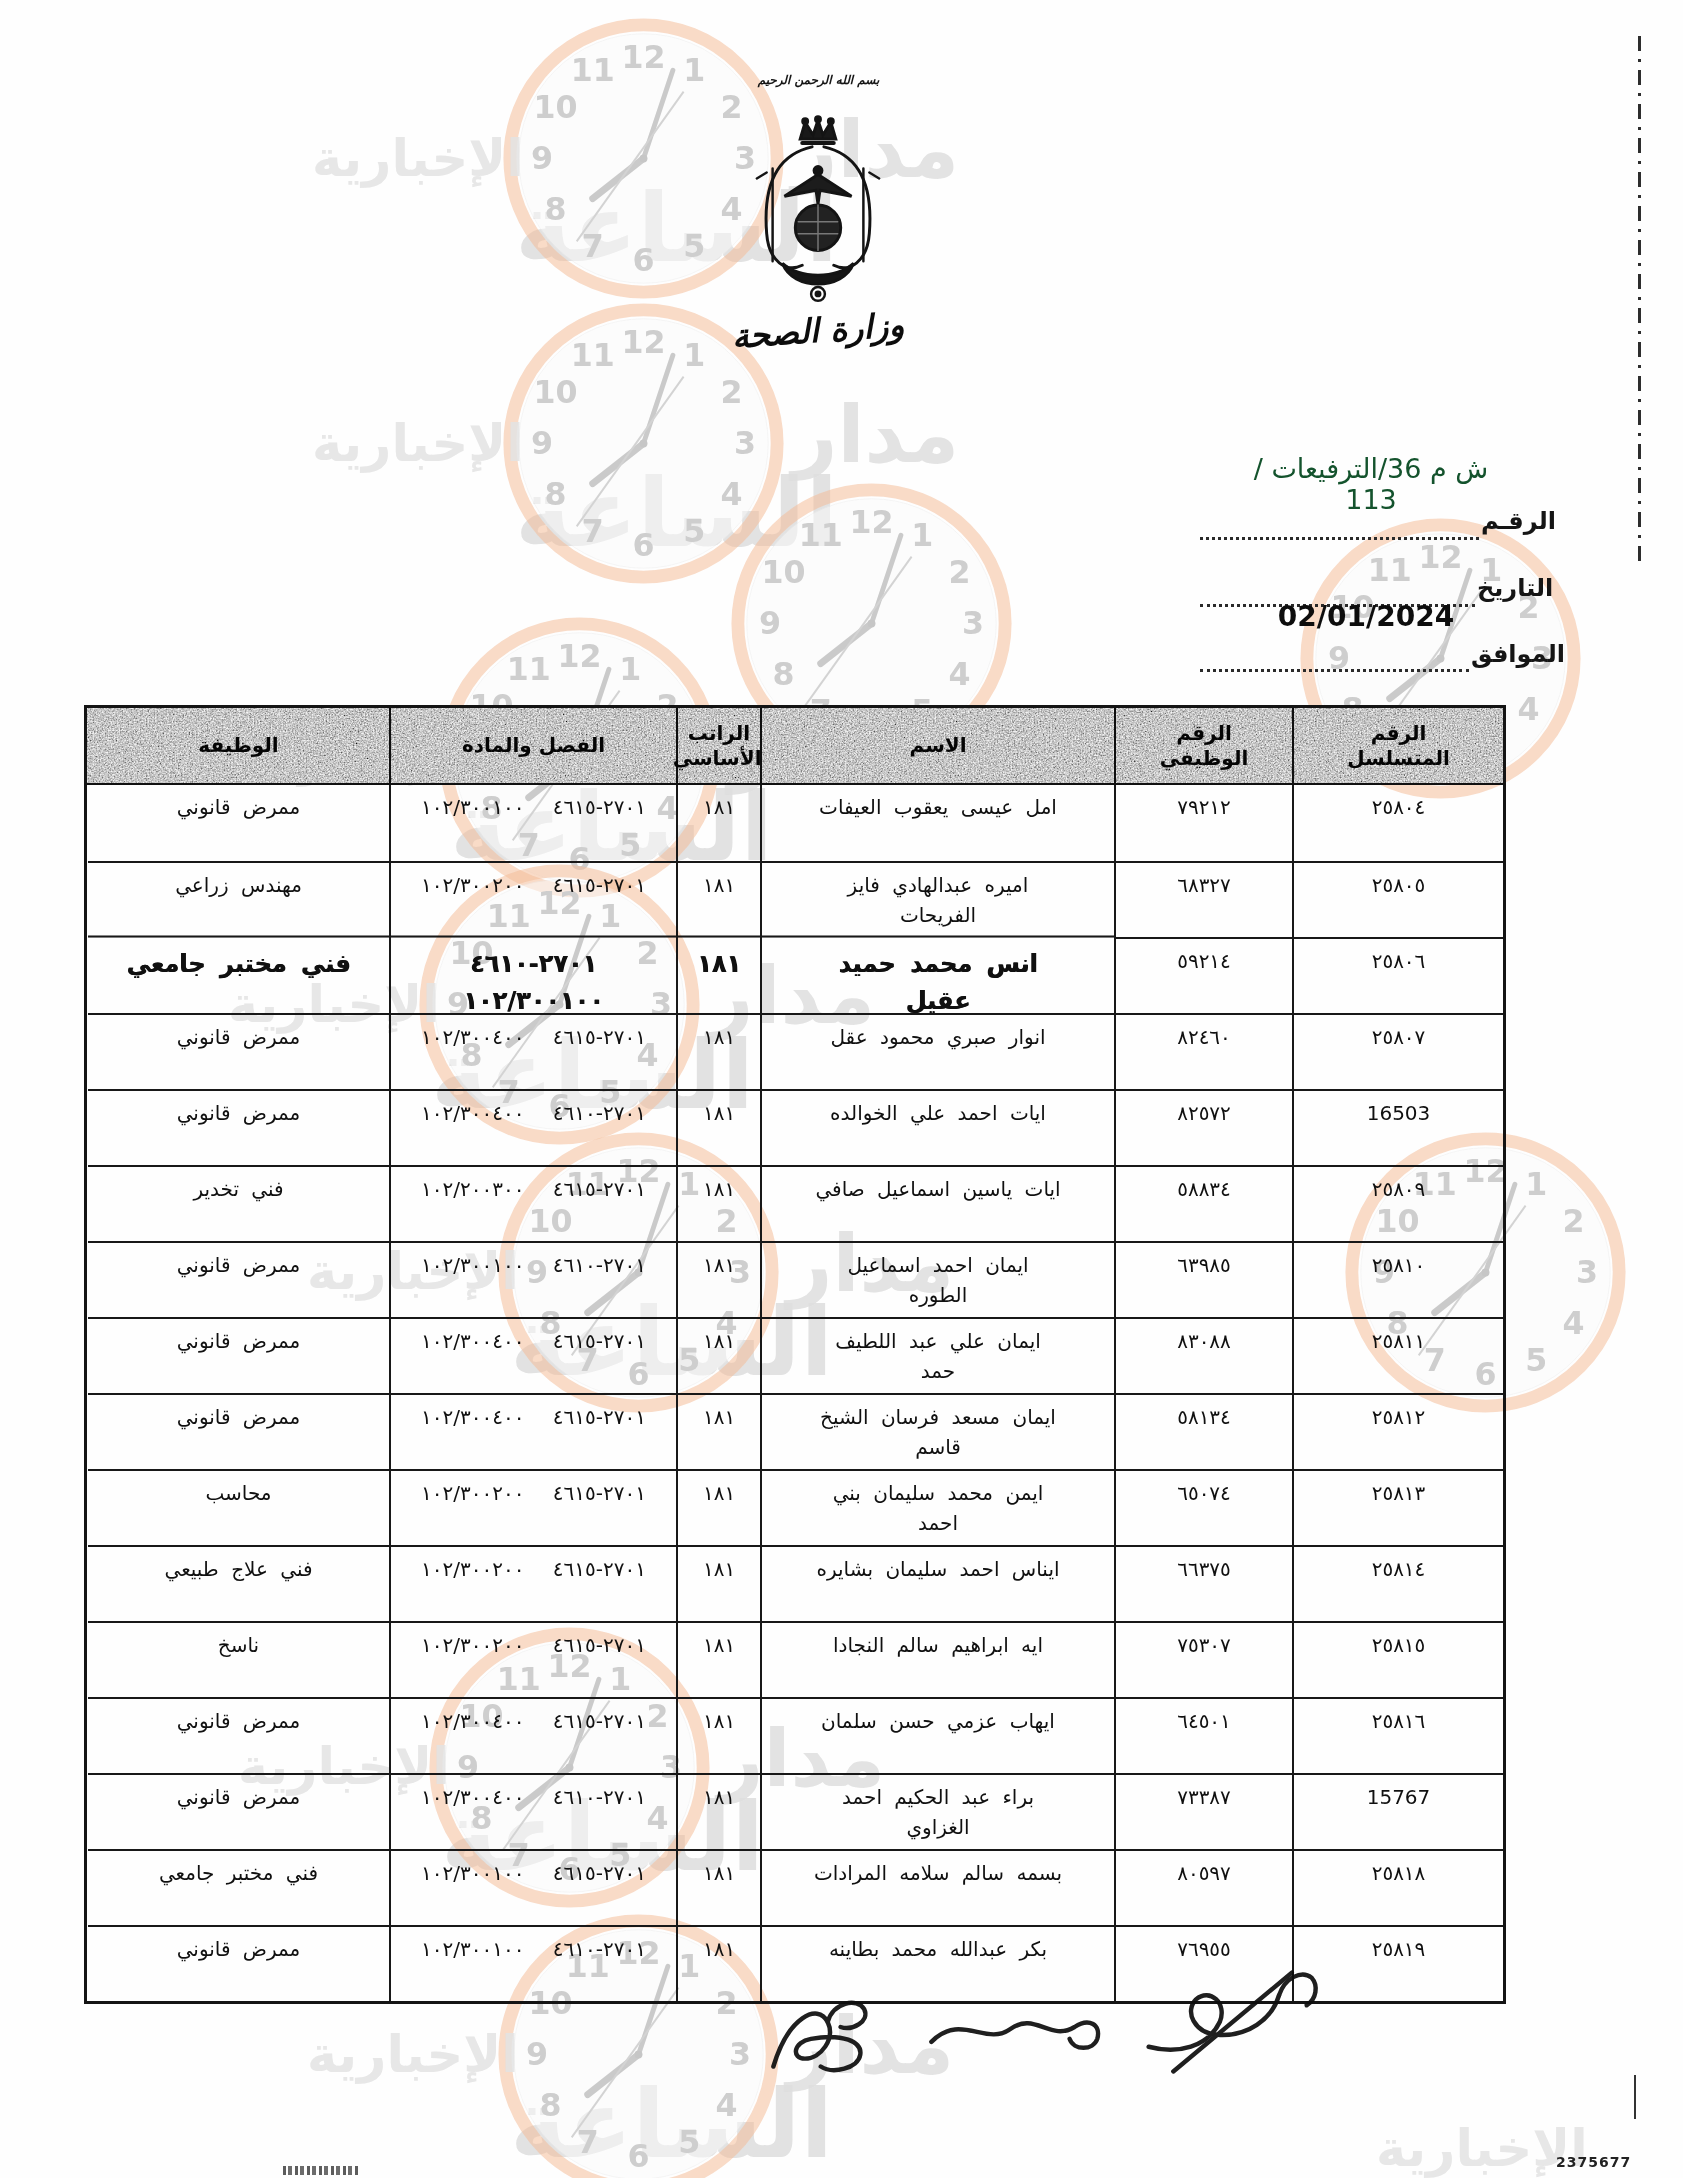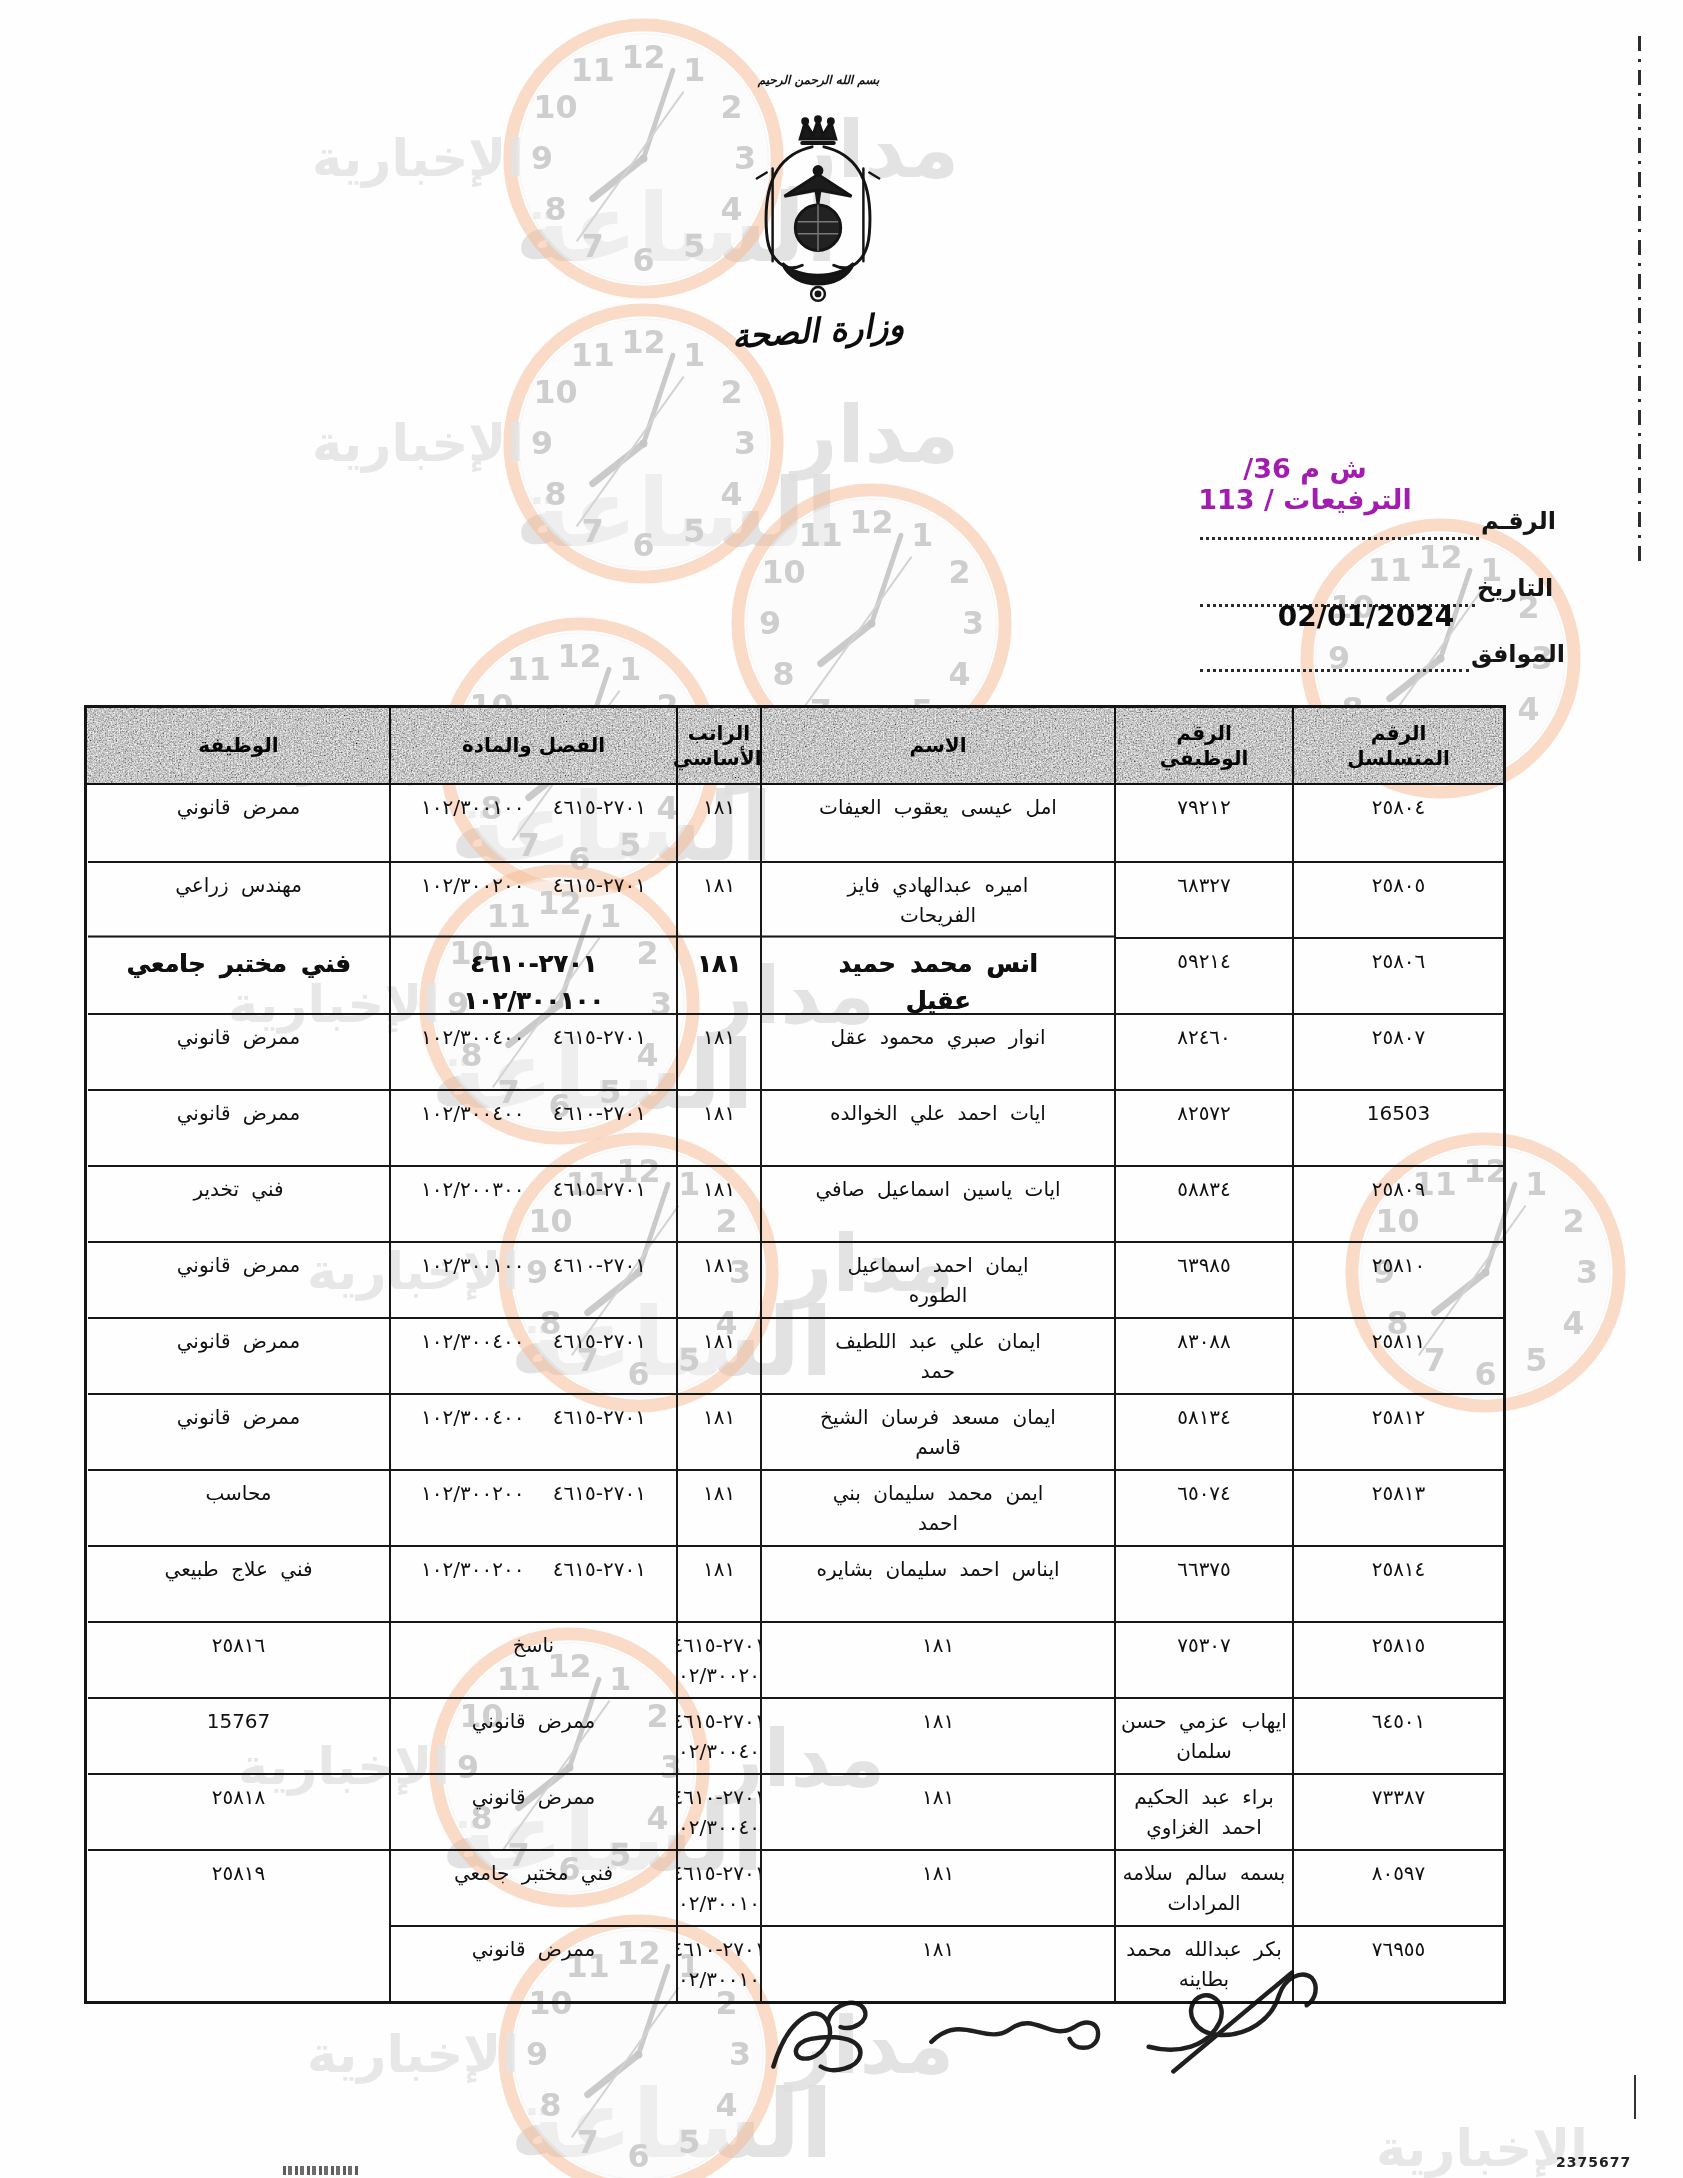--- a/index.html
+++ b/index.html
@@ -17,22 +17,22 @@
 
   
   .content { position:absolute; inset:0; z-index:2; }
 
   .bismillah { position:absolute; left:744px; top:73px; width:149px; text-align:center;
     font-size:12px; font-weight:bold; font-style:italic; color:#151515; }
   .emblem { position:absolute; left:743px; top:113px; }
   .ministry { position:absolute; left:721px; top:311px; width:194px; text-align:center;
     font-size:33px; font-weight:bold; font-style:italic; color:#0c0c0c; transform:rotate(-4deg); }
 
-  .ref-line { position:absolute; left:1186px; top:453px; width:238px; text-align:center;
-    font-size:27px; font-weight:bold; color:#a21caf; direction:rtl; }
+  .ref-line { position:absolute; left:1252px; top:453px; width:238px; text-align:center;
+    font-size:27px; font-weight:normal; color:#14532d; direction:rtl; }
   .field-label { position:absolute; font-size:24px; font-weight:bold; color:#151515; }
   .lbl-num   { left:1481px; top:507px; }
   .lbl-date  { left:1477px; top:574px; }
   .lbl-agree { left:1471px; top:640px; }
   .dots { position:absolute; height:2px; border-bottom:3px dotted #2a2a2a; }
   .dots-num   { left:1200px; top:537px; width:279px; }
   .dots-date  { left:1200px; top:604px; width:275px; }
   .dots-agree { left:1200px; top:669px; width:269px; }
   .date-value { position:absolute; left:1277px; top:600px; width:178px; text-align:center;
     font-size:28px; font-weight:bold; color:#0d0d0d; direction:ltr; }
@@ -584,20 +584,23 @@
           </div>
           <div class="cell c-job">
             <span>فني علاج طبيعي</span>
           </div>
           <div class="cell c-serial">
             <span>٢٥٨١٥</span>
           </div>
           <div class="cell c-emp">
             <span>٧٥٣٠٧</span>
           </div>
+          <div class="cell c-name">
+            <span>ايه ابراهيم سالم النجادا</span>
+          </div>
           <div class="cell c-salary">
             <span>١٨١</span>
           </div>
           <div class="cell c-code">
             <span>٢٧٠١-٤٦١٥ ١٠٢/٣٠٠٢٠٠</span>
           </div>
           <div class="cell c-job">
             <span>ناسخ</span>
           </div>
           <div class="cell c-serial">

